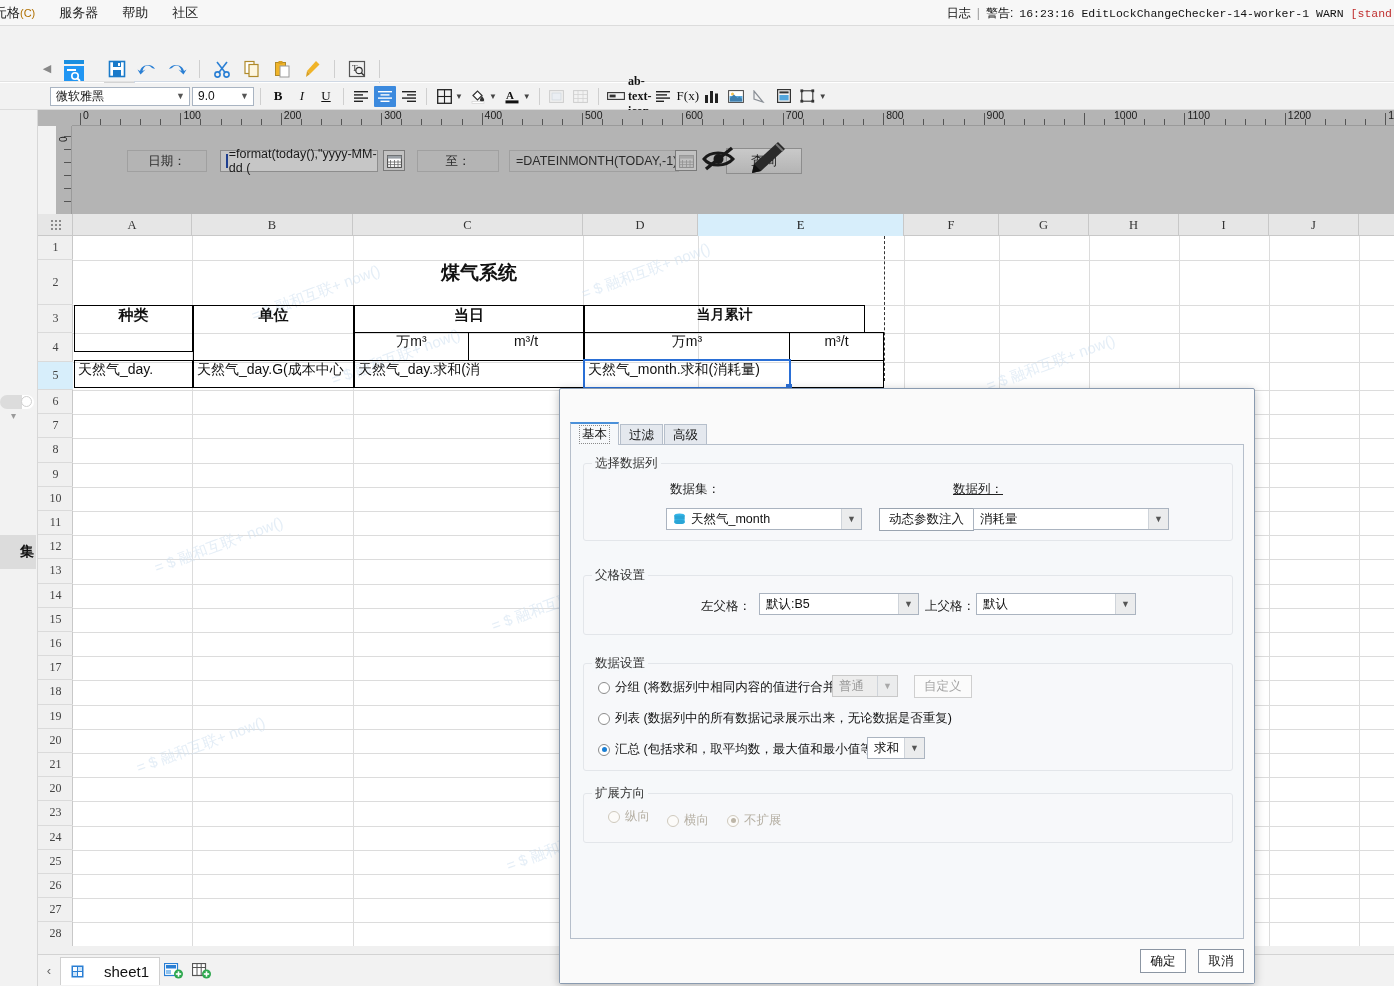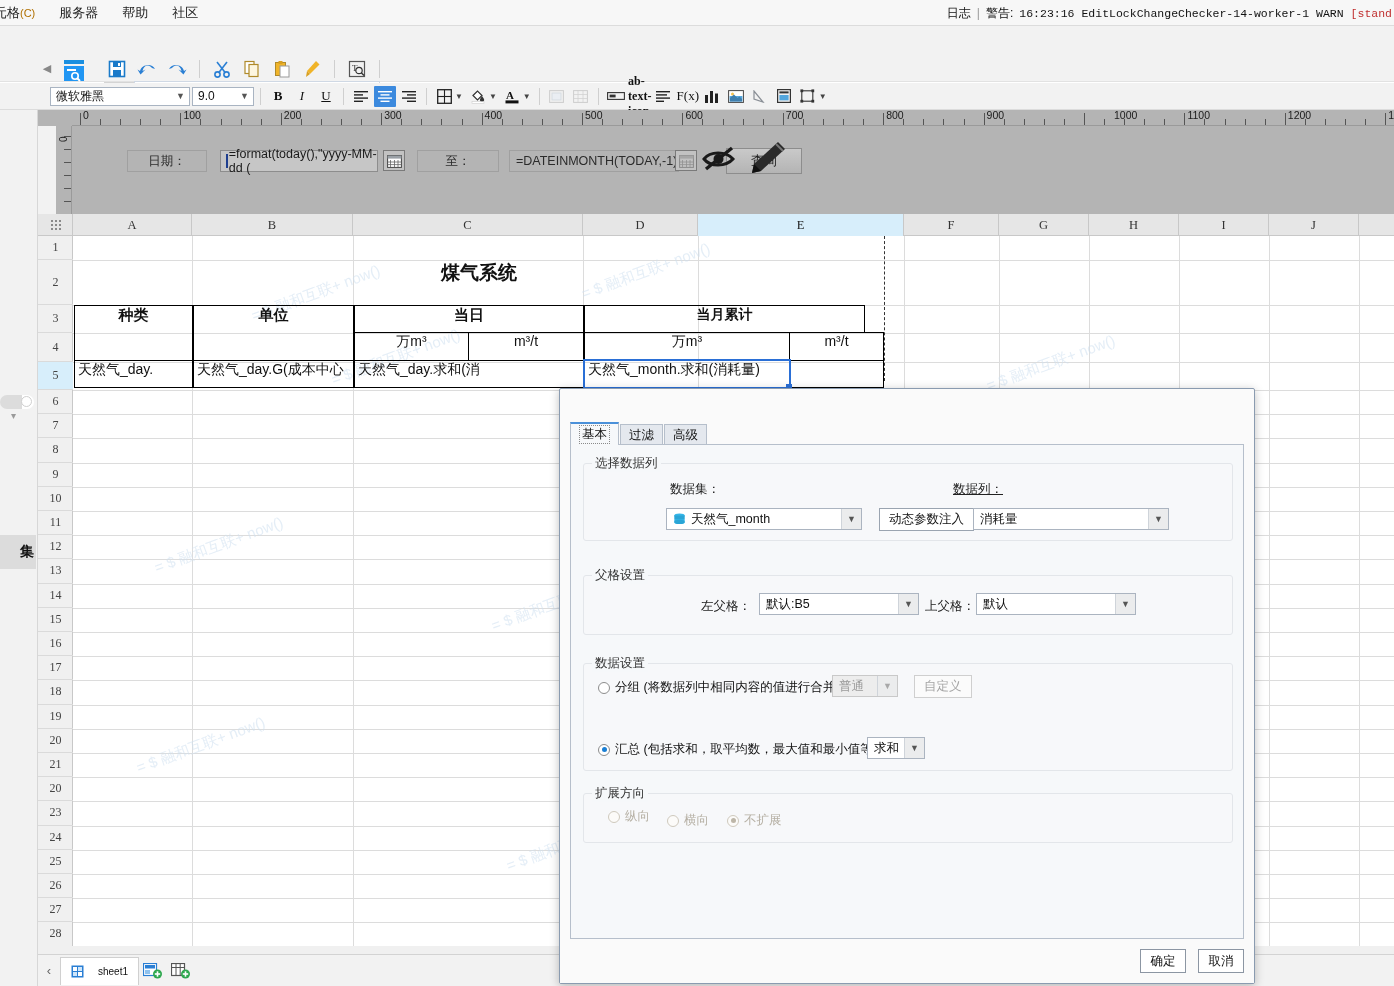--- a/index.html
+++ b/index.html
@@ -257,22 +257,22 @@
   .sheetbar {
     position: absolute; left: 38px; bottom: 0; width: 1356px; height: 32px;
     background: #f2f2f2; border-top: 1px solid #d3d3d3;
     display: flex; align-items: center;
   }
   .sheetbar .navbtn {
     width: 22px; height: 30px; display: flex; align-items: center; justify-content: center;
     color: #666; font-size: 13px;
   }
   .sheetbar .stab {
-    display: flex; align-items: center; gap: 14px; padding: 0 10px; height: 28px;
-    font-size: 10px; color: #111; background: #fff; border: 1px solid #d0d0d0;
+    display: flex; align-items: center; gap: 20px; padding: 0 10px; height: 28px;
+    font-size: 15px; color: #111; background: #fff; border: 1px solid #d0d0d0;
     border-bottom: none;
   }
   .hscroll {
     position: absolute; left: 38px; bottom: 32px; width: 1356px; height: 8px;
     background: #f0f0f0;
   }
 
   
   .dialog {
     position: absolute; left: 559px; top: 388px; width: 696px; height: 596px;
@@ -867,21 +867,21 @@
       <div class="wmark" style="left:415px; top:358px;">= $ 融和互联+ now()</div>
       <div class="wmark" style="left:430px; top:598px;">= $ 融和互联+ now()</div>
       <div class="wmark" style="left:60px; top:500px;">= $ 融和互联+ now()</div>
 
       <div class="dashline" style="left:811px; top:0; height:145px;"></div>
 
       <div class="cell ctr bold" style="left:1px; top:24px; width:810px; height:44px; font-size:19px;">
         <span class="ctext">煤气系统</span>
       </div>
 
-      <div class="cell bd ctr bold" style="left:1px; top:69px; width:119px; height:56px; font-size:15px;">
+      <div class="cell bd ctr bold" style="left:1px; top:69px; width:119px; height:47px; font-size:15px;">
         <span class="ctext">种类</span>
       </div>
       <div class="cell bd ctr bold" style="left:281px; top:69px; width:230px; height:28px; font-size:15px;">
         <span class="ctext">当日</span>
       </div>
       <div class="cell bd ctr bold" style="left:120px; top:69px; width:161px; height:56px; font-size:15px;">
         <span class="ctext">单位</span>
       </div>
       <div class="cell bd ctr" style="left:281px; top:96px; width:115px; height:29px; font-size:14px;">
         <span class="ctext">万m³</span>
@@ -1012,20 +1012,24 @@
         <div class="radio-row" style="left:14px; top:15px;">
           <span class="radio"></span>
           <span>分组 (将数据列中相同内容的值进行合并)</span>
         </div>
         <div class="dcombo disabled" style="left:248px; top:11px; width:66px;">
           <span class="v">普通</span>
           <span class="a">▼</span>
         </div>
         <div class="dbtn disabled" style="left:330px; top:11px;">自定义</div>
 
+        <div class="radio-row" style="left:14px; top:46px;">
+          <span class="radio"></span>
+          <span>列表 (数据列中的所有数据记录展示出来，无论数据是否重复)</span>
+        </div>
 
         <div class="radio-row" style="left:14px; top:77px;">
           <span class="radio on"></span>
           <span>汇总 (包括求和，取平均数，最大值和最小值等)</span>
         </div>
         <div class="dcombo" style="left:283px; top:73px; width:58px;">
           <span class="v">求和</span>
           <span class="a">▼</span>
         </div>
       </div>

